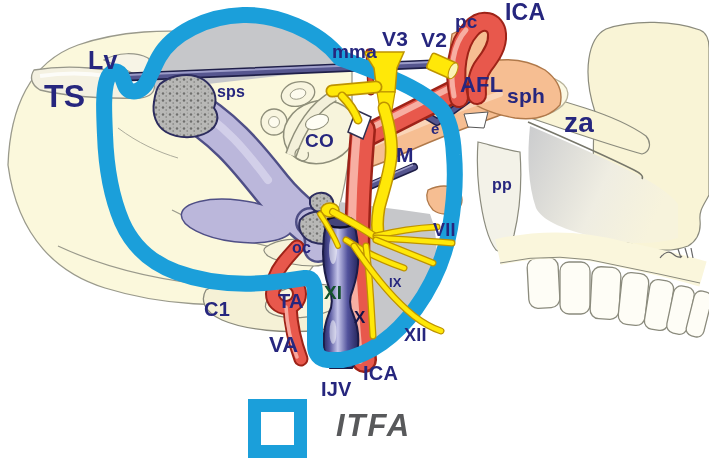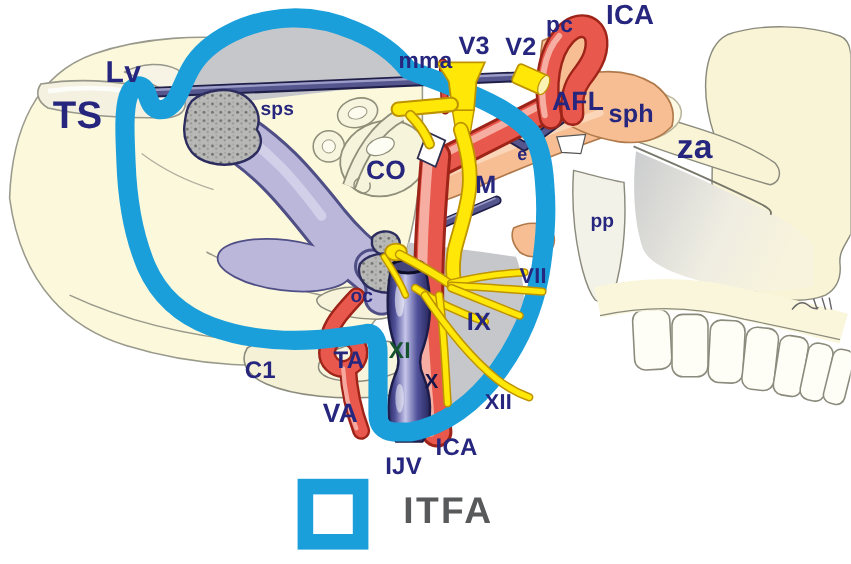--- a/index.html
+++ b/index.html
@@ -8,21 +8,21 @@
     background:#ffffff; font-family:"Liberation Sans", sans-serif;
   }
   .stage svg { position:absolute; left:0; top:0; }
   .lbl {
     position:absolute; font-weight:bold; color:#26267E;
     line-height:1; white-space:nowrap; letter-spacing:0.2px;
     font-family:"Liberation Sans", sans-serif;
   }
   .lbl-white { color:#14532d; }
   .lbl-dark  { color:#15154a; }
-  .lbl-gray  { color:#58595B; letter-spacing:2px; }
+  .lbl-gray  { color:#58595B; letter-spacing:2px;font-style:italic; }
 </style>
 </head>
 <body>
 
 <div class="stage">
 
 <svg width="709" height="470" viewBox="0 0 709 470">
   <defs>
     <pattern id="speck" patternUnits="userSpaceOnUse" width="7" height="7">
       <rect width="7" height="7" fill="#b8b8b6"></rect>
@@ -236,27 +236,27 @@
   <span class="lbl" style="left:44px;  top:80px;  font-size:32px">TS</span>
   <span class="lbl" style="left:217px; top:84px;  font-size:16px">sps</span>
   <span class="lbl" style="left:332px; top:42px;  font-size:19px">mma</span>
   <span class="lbl" style="left:382px; top:28px;  font-size:21px">V3</span>
   <span class="lbl" style="left:421px; top:29px;  font-size:21px">V2</span>
   <span class="lbl" style="left:455px; top:12px;  font-size:19px">pc</span>
   <span class="lbl" style="left:505px; top:1px;   font-size:23px">ICA</span>
   <span class="lbl" style="left:460px; top:74px;  font-size:22px">AFL</span>
   <span class="lbl" style="left:507px; top:85px;  font-size:21px">sph</span>
   <span class="lbl" style="left:564px; top:109px; font-size:28px">za</span>
-  <span class="lbl" style="left:305px; top:131px; font-size:22px">CO</span>
+  <span class="lbl" style="left:305px; top:131px; font-size:19px">CO</span>
   <span class="lbl" style="left:396px; top:144px; font-size:21px">M</span>
   <span class="lbl" style="left:492px; top:177px; font-size:16px">pp</span>
   <span class="lbl" style="left:431px; top:121px; font-size:15px">e</span>
   <span class="lbl" style="left:433px; top:221px; font-size:18px">VII</span>
   <span class="lbl" style="left:292px; top:240px; font-size:16px">oc</span>
-  <span class="lbl" style="left:389px; top:258px; font-size:21px">IX</span>
+  <span class="lbl" style="left:389px; top:276px; font-size:13px">IX</span>
   <span class="lbl lbl-white" style="left:324px; top:283px; font-size:19px">XI</span>
   <span class="lbl lbl-dark" style="left:354px; top:309px; font-size:17px">X</span>
   <span class="lbl" style="left:404px; top:326px; font-size:18px">XII</span>
   <span class="lbl" style="left:204px; top:299px; font-size:20px">C1</span>
   <span class="lbl" style="left:278px; top:291px; font-size:20px">TA</span>
   <span class="lbl" style="left:269px; top:334px; font-size:22px">VA</span>
   <span class="lbl" style="left:321px; top:379px; font-size:20px">IJV</span>
   <span class="lbl" style="left:363px; top:363px; font-size:20px">ICA</span>
   <span class="lbl lbl-gray" style="left:336px; top:410px; font-size:31px">ITFA</span>
 </div>

